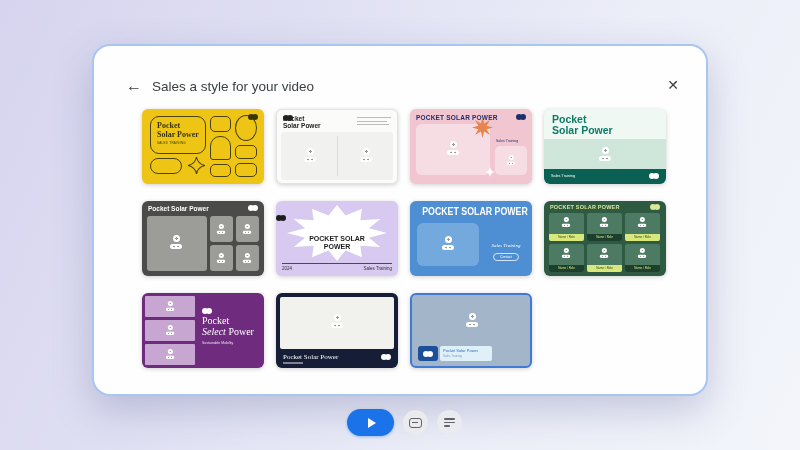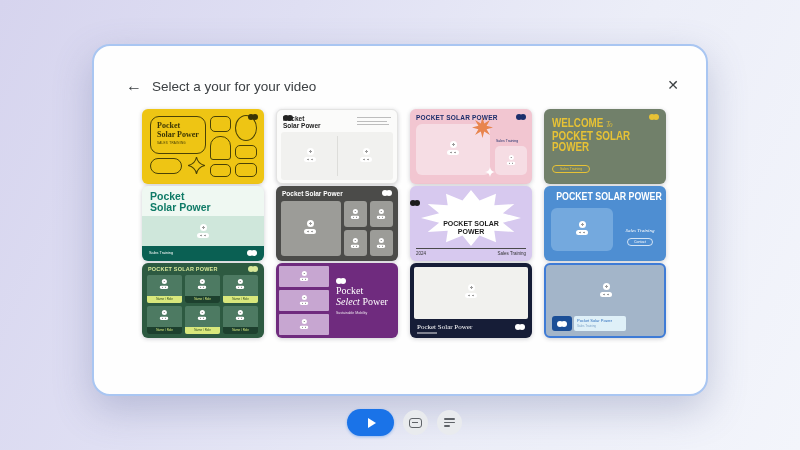--- a/index.html
+++ b/index.html
@@ -14,21 +14,21 @@
     background:#fefefe; border:2px solid #a9c6f2; border-radius:18px;
     box-shadow:0 14px 38px rgba(90,100,150,.30);
   }
   .back-btn { position:absolute; left:30px; top:30px; width:20px; height:20px; border:none; background:none;
     font-size:16px; color:#3c4043; cursor:pointer; line-height:20px; }
   .modal-title { position:absolute; left:58px; top:33px; font-size:13.5px; color:#3c4043; }
   .close-btn { position:absolute; right:24px; top:30px; width:18px; height:18px; border:none; background:none;
     font-size:14px; color:#3c4043; cursor:pointer; line-height:18px; }
 
   .grid { position:absolute; left:48px; top:63px; display:grid;
-    grid-template-columns:repeat(4,122px); gap:2px 12px; }
+    grid-template-columns:repeat(4,122px); gap:17px 12px; }
   .card { width:122px; height:75px; border-radius:6px; position:relative; overflow:hidden;
     box-shadow:0 1px 4px rgba(40,40,60,.22); cursor:pointer; }
   .card * { position:absolute; }
 
   
   .brand { width:11px; height:6px; }
   .brand::before, .brand::after { content:''; position:absolute; top:0; width:6px; height:6px;
     border-radius:50%; background:currentColor; }
   .brand::before { left:0; } .brand::after { left:4px; }
 
@@ -186,21 +186,21 @@
   .script-ic { width:11px; height:9px; position:relative; }
   .script-ic i { position:absolute; left:0; height:1.6px; background:#5f6368; border-radius:1px; }
   .script-ic i:nth-child(1){ top:0; width:11px; } .script-ic i:nth-child(2){ top:3.6px; width:11px; }
   .script-ic i:nth-child(3){ top:7.2px; width:6px; }
 </style>
 </head>
 <body>
 
 <div class="modal">
   <button class="back-btn">←</button>
-  <div class="modal-title">Select a your for your video</div>
+  <div class="modal-title">Sales a style for your video</div>
   <button class="close-btn">✕</button>
 
   <div class="grid">
 
     <div class="card c-yellow">
       <div class="shape c1-main"></div>
       <div class="c1-title"><span style="position:static">Pocket</span><br><span style="position:static">Solar Power</span></div>
       <div class="c1-sub">SALES TRAINING</div>
       <div class="shape c1-s1"></div>
       <div class="shape c1-ell"></div>
@@ -240,29 +240,20 @@
         </svg>
       <div class="c3-label">Sales Training</div>
       <div class="c3-small">
           <span class="ph small"></span>
         </div>
       <svg class="c3-sparkle" width="10" height="10" viewBox="0 0 16 16">
           <path d="M8 0C8.9 4.9 11.1 7.1 16 8C11.1 8.9 8.9 11.1 8 16C7.1 11.1 4.9 8.9 0 8C4.9 7.1 7.1 4.9 8 0Z" fill="#fff"></path>
         </svg>
     </div>
 
-    <div class="card c-olive">
-      <div class="c4-text">
-        <span style="position:static">WELCOME</span> <span class="accent" style="position:static">To</span><br>
-        <span style="position:static">POCKET SOLAR</span><br>
-        <span style="position:static">POWER</span>
-      </div>
-      <div class="c4-badge">Sales Training</div>
-      <span class="brand"></span>
-    </div>
 
     <div class="card c-mint">
       <div class="c5-title"><span style="position:static">Pocket</span><br><span style="position:static">Solar Power</span></div>
       <div class="c5-band">
           <span class="ph"></span>
         </div>
       <div class="c5-bar">
         <div class="c5-footer">Sales Training</div>
         <span class="brand"></span>
       </div>

